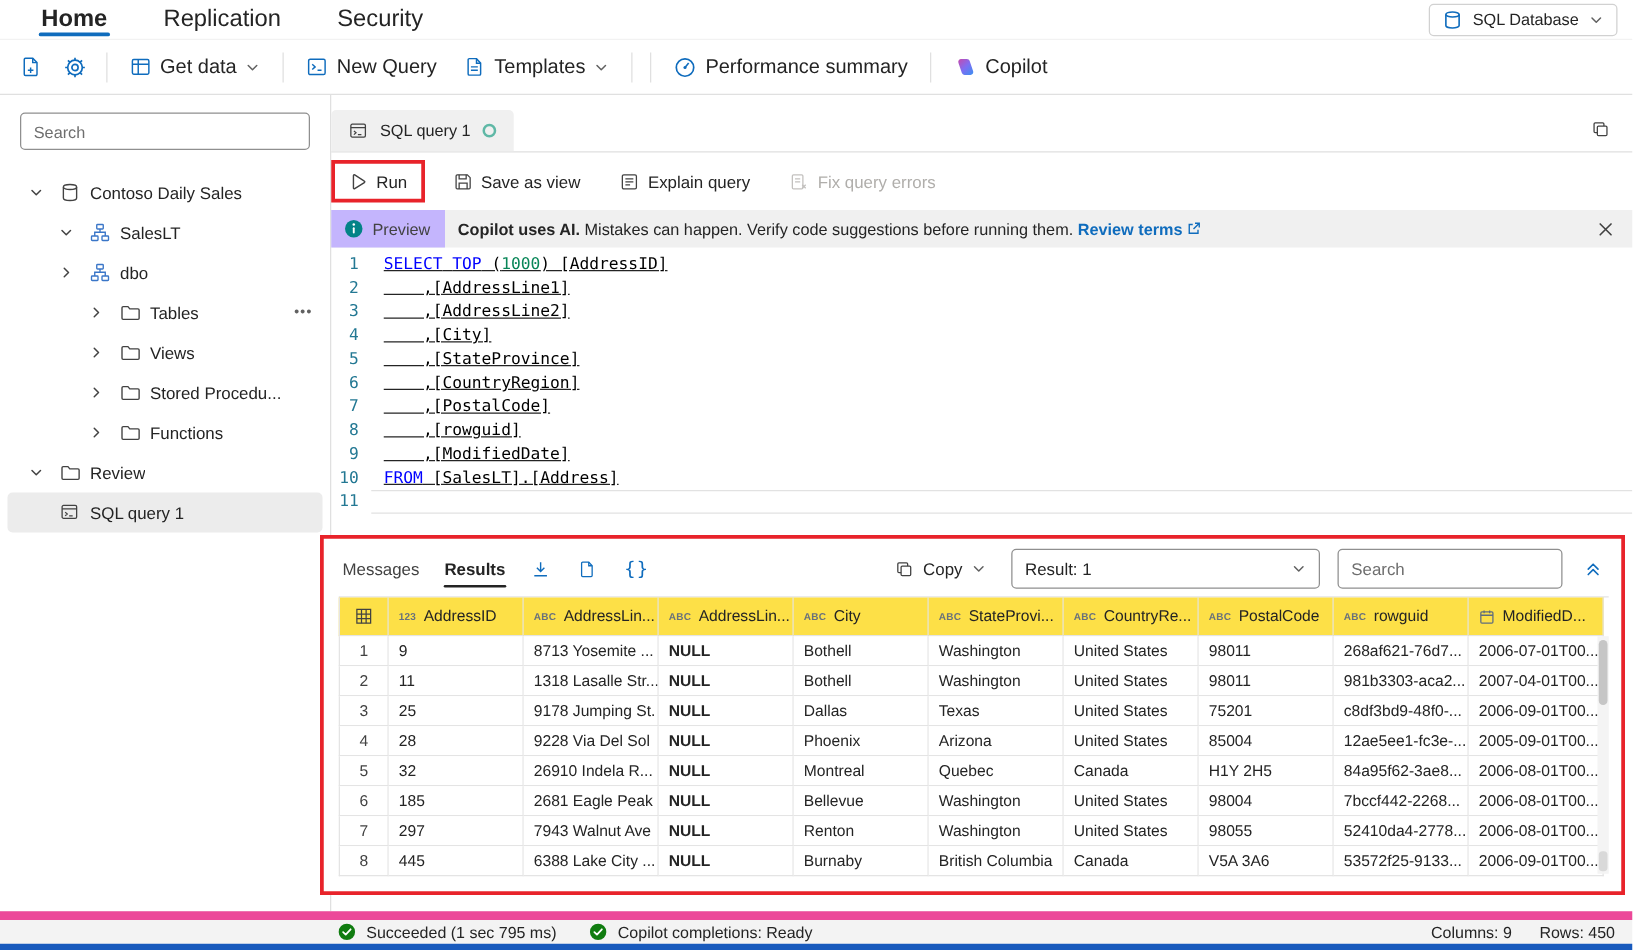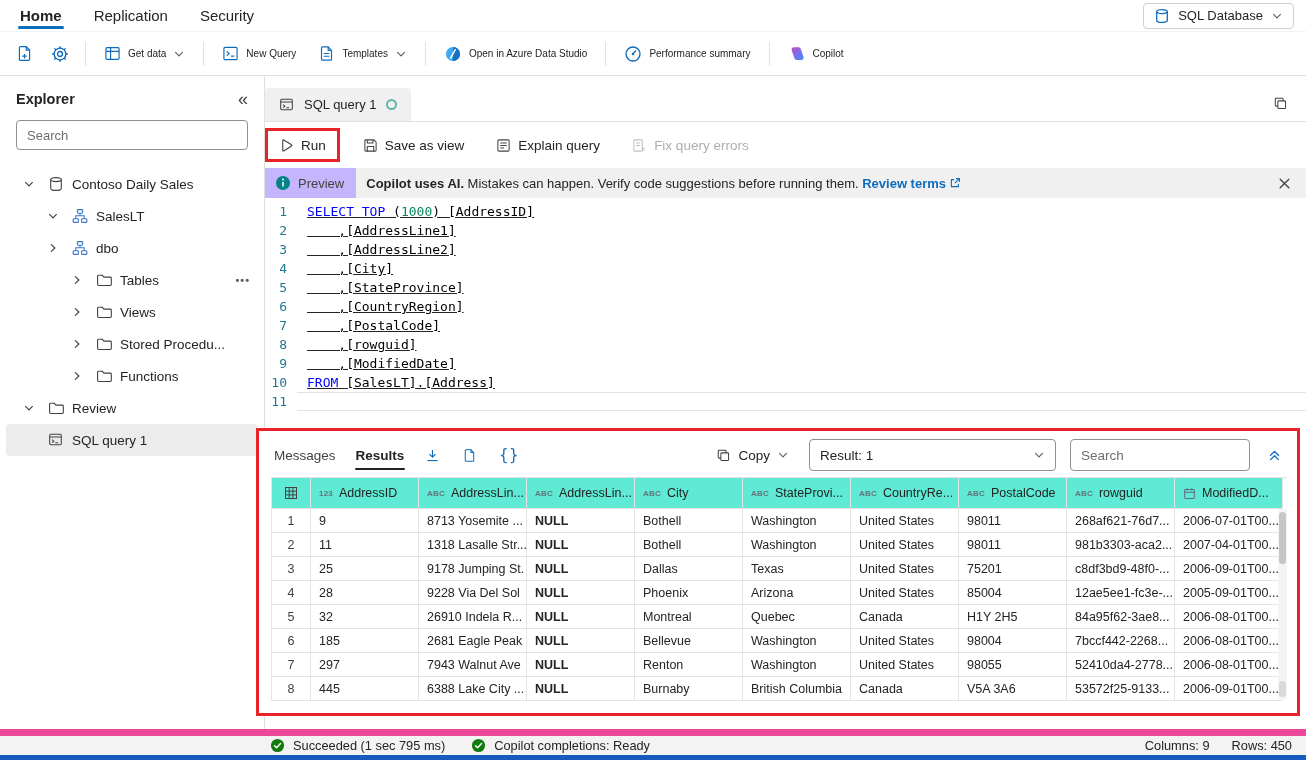--- a/index.html
+++ b/index.html
@@ -8,30 +8,30 @@
   button { font:inherit; color:inherit; background:none; border:none; cursor:pointer; display:flex; align-items:center; gap:7px; }
   input { font:inherit; color:#242424; outline:none; }
   input::placeholder { color:#6e6e6e; }
   svg { display:block; }
   .spacer { flex:1; }
 
   .app { width:1306px; height:760px; display:flex; flex-direction:column; }
 
   
   .topnav { height:32px; flex:none; display:flex; align-items:stretch; padding-left:18px; border-bottom:1px solid #f2f2f2; }
-  .nav-tab { display:flex; align-items:center; padding:0 2px; margin-right:28px; position:relative; cursor:pointer; font-size:15px; }
+  .nav-tab { display:flex; align-items:center; padding:0 2px; margin-right:28px; position:relative; cursor:pointer; font-size:19px;margin-left:13px; }
   .nav-tab.active { font-weight:700; }
   .nav-tab.active::after { content:""; position:absolute; left:0; right:0; bottom:2px; height:3px; background:#0f6cbd; border-radius:2px; }
   .db-selector { margin-left:auto; margin-right:12px; align-self:center; border:1px solid #d1d1d1; border-radius:4px; padding:4px 10px; font-size:13px; gap:8px; background:#fff; }
   .chev { color:#616161; }
 
   
   .ribbon { height:44px; flex:none; display:flex; align-items:center; padding:0 8px; gap:2px; border-bottom:1px solid #e0e0e0; }
   .icon-btn { padding:6px 8px; color:#0f6cbd; border-radius:4px; }
-  .rbtn { padding:6px 10px; border-radius:4px; font-size:10px;align-items:center; }
+  .rbtn { padding:6px 10px; border-radius:4px; font-size:16px;align-items:center; }
   .rsep { width:1px; height:24px; background:#e0e0e0; margin:0 6px; flex:none; }
   .blueic { color:#0f6cbd; }
 
   
   .content { flex:1; min-height:0; display:flex; }
 
   
   .explorer { width:265px; flex:none; border-right:1px solid #e0e0e0; padding-top:14px; display:flex; flex-direction:column; }
   .exp-head { display:flex; align-items:center; padding:0 16px 12px 16px; }
   .exp-title { font-size:14.5px; font-weight:700; }
@@ -90,21 +90,21 @@
   .braces { font-size:15px; font-family:"DejaVu Sans Mono",monospace; letter-spacing:1px; }
   .copy-btn { color:#242424; padding:4px 6px; }
   .copy-btn .qic { color:#424242; }
   .result-select { width:247px; height:32px; border:1px solid #8f8f8f; border-radius:4px; display:flex; align-items:center; padding:0 10px; font-size:13.5px; cursor:pointer; flex:none; }
   .result-select .chev { margin-left:auto; }
   .rsearch { width:180px; height:32px; border:1px solid #8f8f8f; border-radius:4px; padding:0 10px; font-size:13.5px; }
 
   .grid { position:relative; padding:0 10px 0 12px; }
   .grid-header { display:flex; border-top:1px solid #e4e4e4; }
   .gcell { width:108px; flex:none; border-right:1px solid #e4e4e4; border-bottom:1px solid #e4e4e4; padding:0 8px; display:flex; align-items:center; gap:6px; font-size:12.5px; white-space:nowrap; overflow:hidden; }
-  .ghead { height:31px; background:#5eead4; }
+  .ghead { height:31px; background:#fde047; }
   .gcorner { width:40px; justify-content:center; color:#424242; }
   .gcell:first-child { border-left:1px solid #e4e4e4; }
   .ctype { font-size:8px; font-weight:700; color:#68717c; flex:none; letter-spacing:.2px; }
   .ctype.cal { color:#5f6d7e; }
   .grow { display:flex; }
   .grow .gcell { height:24px; background:#fff; }
   .gnum { width:40px; justify-content:center; color:#424242; }
   .gcell.null { font-weight:700; }
   .grid-bottom-space { height:12px; }
   .vscroll { position:absolute; top:32px; right:10px; width:9px; height:190px; background:#f4f4f4; }
@@ -206,30 +206,20 @@
           </svg>
         </span>
       <span>Templates</span>
       <span class="chev">
           <svg width="12" height="12" viewBox="0 0 12 12">
             <path d="M2.6 4.4L6 7.8l3.4-3.4" fill="none" stroke="currentColor" stroke-width="1.2" stroke-linecap="round" stroke-linejoin="round"></path>
           </svg>
         </span>
     </button>
     <div class="rsep"></div>
-    <button class="rbtn">
-      <span>
-          <svg width="18" height="18" viewBox="0 0 16 16">
-            <circle cx="8" cy="8" r="6.3" fill="#3faaf0"></circle>
-            <path d="M8 1.7a6.3 6.3 0 0 1 0 12.6z" fill="#1b6fc4"></path>
-            <path d="M10.3 3.6L5.6 12.2" stroke="#fff" stroke-width="1.3"></path>
-          </svg>
-        </span>
-      <span>Open in Azure Data Studio</span>
-    </button>
     <div class="rsep"></div>
     <button class="rbtn">
       <span>
           <svg width="18" height="18" viewBox="0 0 16 16">
             <g fill="none" stroke="#0f6cbd" stroke-width="1.2">
               <circle cx="8" cy="8" r="6.2"></circle>
               <path d="M8 8l2.6-3.2"></path>
             </g>
             <circle cx="8" cy="8" r="1.1" fill="#0f6cbd"></circle>
           </svg>
@@ -250,24 +240,20 @@
             <path d="M5.2 2h4.1c1 0 1.8.6 2.1 1.5l2.4 7.2c.4 1.3-.5 2.6-1.9 2.6H7.8c-1 0-1.8-.6-2.1-1.5L3.3 4.6C2.9 3.3 3.8 2 5.2 2z" fill="url(#cpg)"></path>
           </svg>
         </span>
       <span>Copilot</span>
     </button>
   </div>
 
   <div class="content">
 
     <aside class="explorer">
-      <div class="exp-head">
-        <span class="exp-title">Explorer</span>
-        <span class="exp-collapse">«</span>
-      </div>
       <div class="search-wrap">
         <input type="text" placeholder="Search" style="">
       </div>
       <div class="tree">
           <div class="tree-row" style="padding-left: 12px;">
             <span class="tree-chev">
               <svg width="12" height="12" viewBox="0 0 12 12">
                 <path d="M2.6 4.4L6 7.8l3.4-3.4" fill="none" stroke="currentColor" stroke-width="1.2" stroke-linecap="round" stroke-linejoin="round"></path>
               </svg>
             </span>

